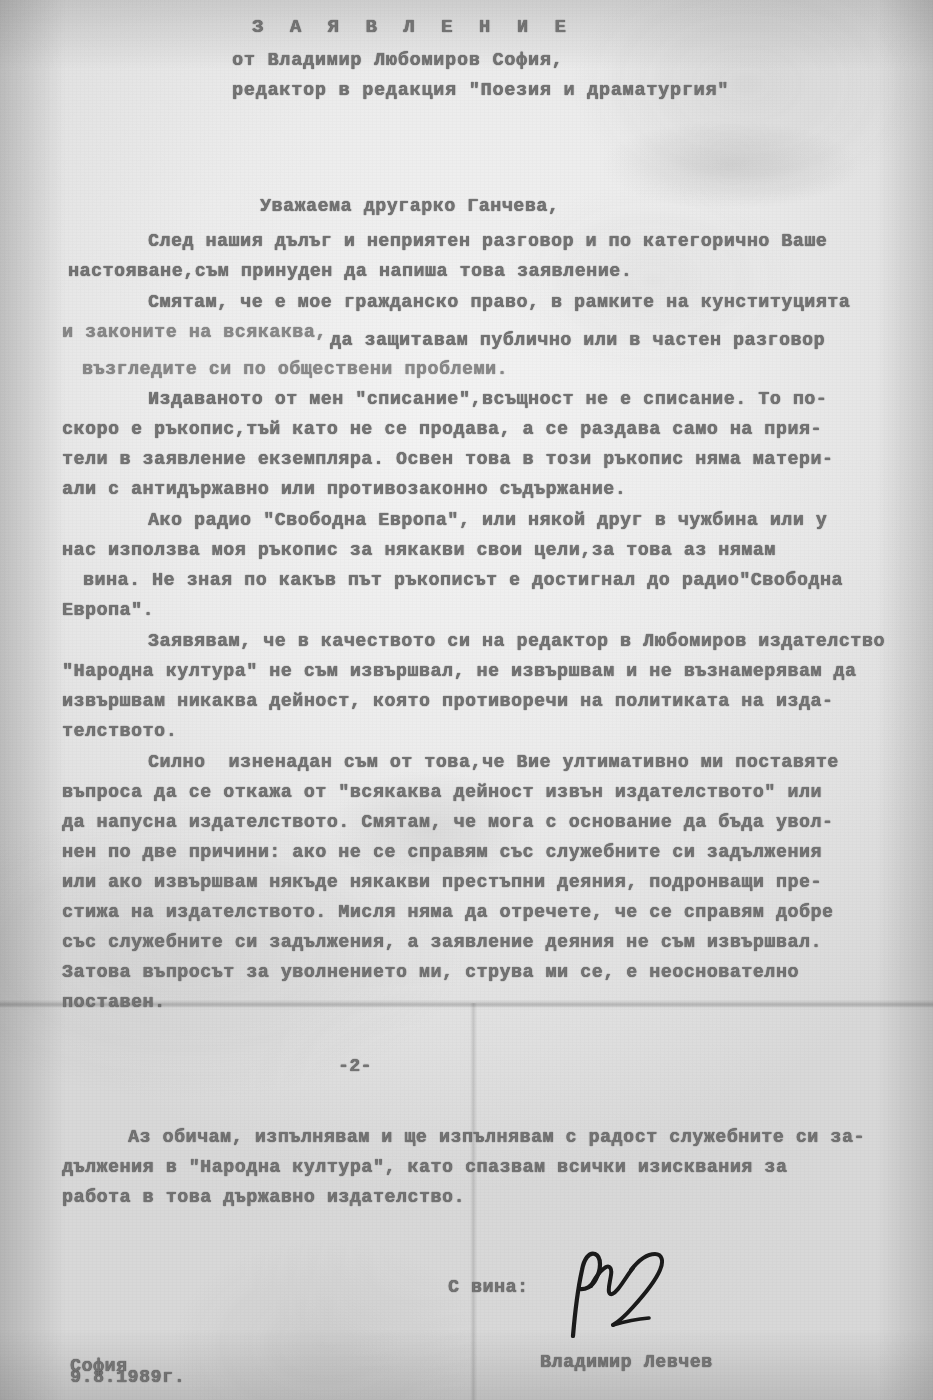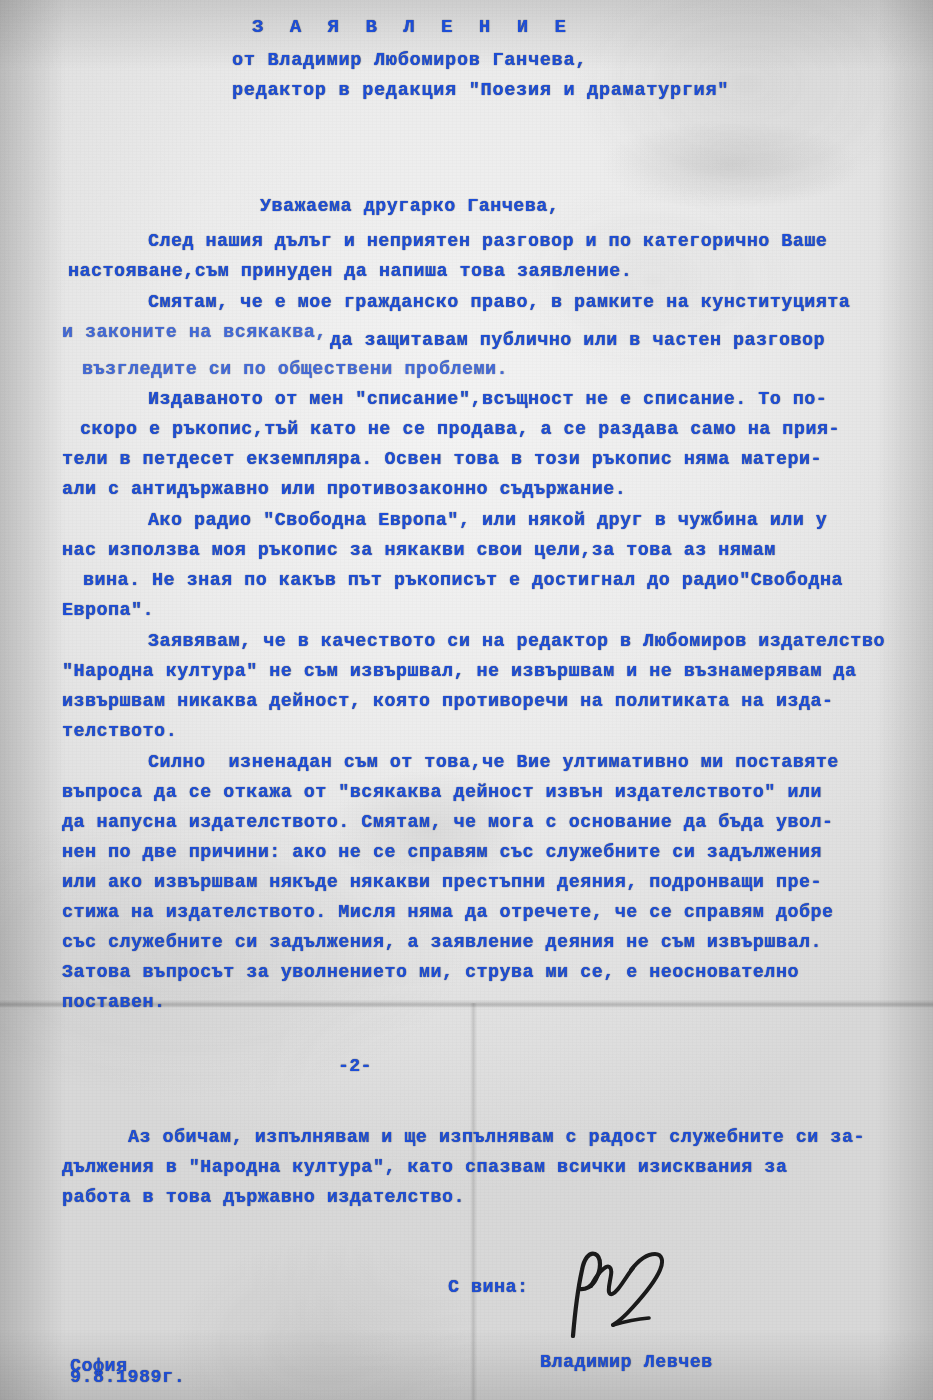--- a/index.html
+++ b/index.html
@@ -110,21 +110,21 @@
     position: absolute;
     inset: 0;
     z-index: 5;
   }
   .tline {
     position: absolute;
     white-space: pre;
     font-size: 18.2px;
     letter-spacing: 0.6px;
     font-weight: 700;
-    color: #1d4ed8;
+    color: #737373;
     text-shadow:
       0 0 1.1px rgba(40,40,40,.75),
       0.4px 0.3px 0.8px rgba(60,60,60,.45);
     -webkit-font-smoothing: none;
   }
   .hdr {
     font-size: 18.4px;
     letter-spacing: 0.8px;
   }
   .hdr-caps {
@@ -155,37 +155,37 @@
 
   <div class="paper-base"></div>
   <div class="paper-mottle"></div>
   <div class="smudge-a"></div>
   <div class="smudge-b"></div>
 
   <div class="typed">
 
     <div class="tline hdr-caps" style="left:252px; top:16px;">З А Я В Л Е Н И Е</div>
 
-    <div class="tline hdr" style="left:232px; top:50px;">от Владимир Любомиров Ганчева,</div>
+    <div class="tline hdr" style="left:232px; top:50px;">от Владимир Любомиров София,</div>
 
     <div class="tline hdr" style="left:232px; top:80px;">редактор в редакция "Поезия и драматургия"</div>
 
     <div class="tline" style="left:260px; top:196px;">Уважаема другарко Ганчева,</div>
 
     <div class="tline" style="left:148px; top:231px;">След нашия дълъг и неприятен разговор и по категорично Ваше</div>
     <div class="tline" style="left:68px;  top:261px;">настояване,съм принуден да напиша това заявление.</div>
 
     <div class="tline" style="left:148px; top:292px;">Смятам, че е мое гражданско право, в рамките на кунституцията</div>
     <div class="tline faint" style="left:62px;  top:322px;">и законите на всякаква,</div>
     <div class="tline" style="left:330px; top:330px;">да защитавам публично или в частен разговор</div>
     <div class="tline faint" style="left:82px;  top:359px;">възгледите си по обществени проблеми.</div>
 
     <div class="tline" style="left:148px; top:389px;">Издаваното от мен "списание",всъщност не е списание. То по-</div>
-    <div class="tline" style="left:80px;  top:419px;">скоро е ръкопис,тъй като не се продава, а се раздава само на прия-</div>
-    <div class="tline" style="left:62px;  top:449px;">тели в петдесет екземпляра. Освен това в този ръкопис няма матери-</div>
+    <div class="tline" style="left:62px;  top:419px;">скоро е ръкопис,тъй като не се продава, а се раздава само на прия-</div>
+    <div class="tline" style="left:62px;  top:449px;">тели в заявление екземпляра. Освен това в този ръкопис няма матери-</div>
     <div class="tline" style="left:62px;  top:479px;">али с антидържавно или противозаконно съдържание.</div>
 
     <div class="tline" style="left:148px; top:510px;">Ако радио "Свободна Европа", или някой друг в чужбина или у</div>
     <div class="tline" style="left:62px;  top:540px;">нас използва моя ръкопис за някакви свои цели,за това аз нямам</div>
     <div class="tline" style="left:62px;  top:570px;margin-left:21px;">вина. Не зная по какъв път ръкописът е достигнал до радио"Свободна</div>
     <div class="tline" style="left:62px;  top:600px;">Европа".</div>
 
     <div class="tline" style="left:148px; top:631px;">Заявявам, че в качеството си на редактор в Любомиров издателство</div>
     <div class="tline" style="left:62px;  top:661px;">"Народна култура" не съм извършвал, не извършвам и не възнамерявам да</div>
     <div class="tline" style="left:62px;  top:691px;">извършвам никаква дейност, която противоречи на политиката на изда-</div>

